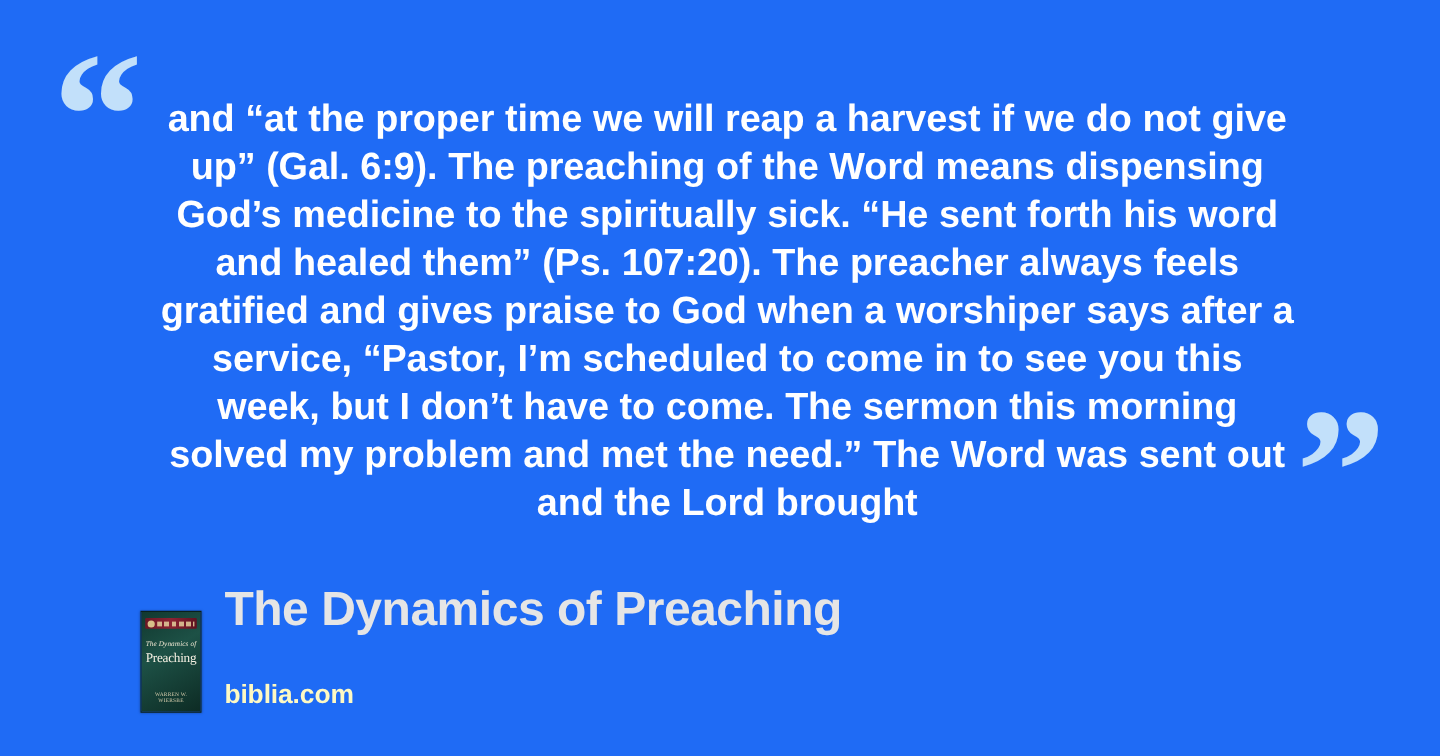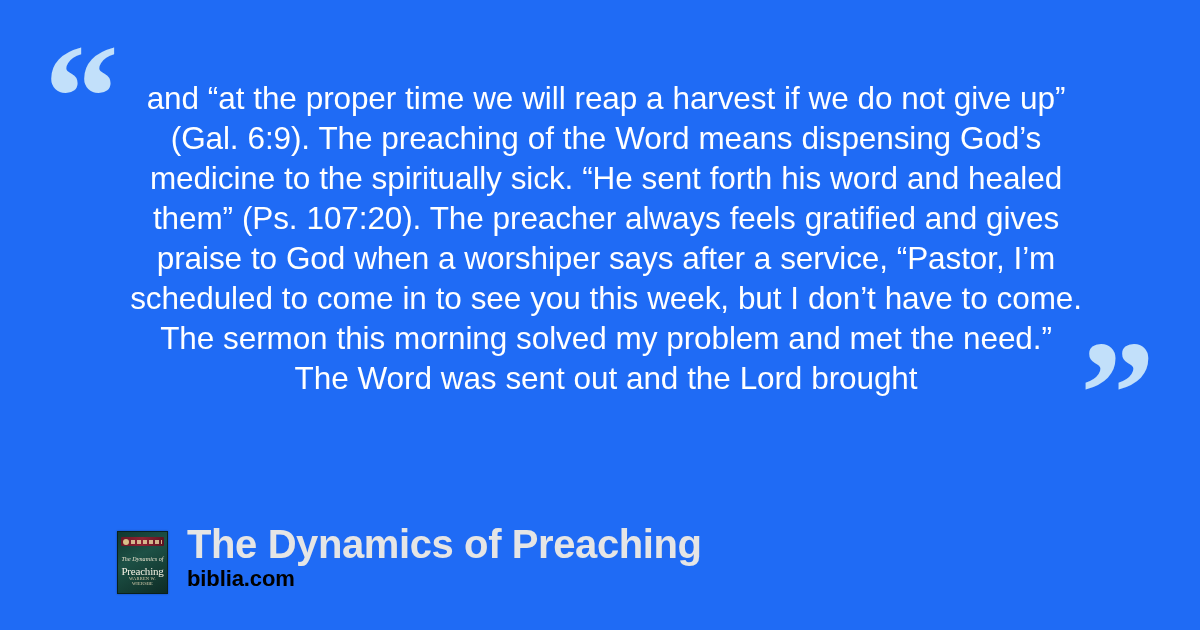--- a/index.html
+++ b/index.html
@@ -43,40 +43,40 @@
 
   
   .quote-body {
     position: absolute;
     left: 130px;
     top: 78px;
     width: 952px;
     text-align: center;
     color: #FFFFFF;
     font-size: 31.5px;
-    font-weight: 400;
+    font-weight: 700;
     line-height: 40px;
     letter-spacing: -0.1px;
     word-spacing: 0.3px;
   }
 
   
   .footer {
     position: absolute;
     left: 117px;
     bottom: 36px;
     display: flex;
     align-items: flex-end;
     gap: 19px;
   }
 
   .book-cover {
     position: relative;
     width: 51px;
-    height: 63px;
+    height: 85px;
     background: linear-gradient(150deg, #11382f 0%, #1d5146 40%, #0d2b24 100%);
     border: 1px solid #0a201b;
     box-sizing: border-box;
     overflow: hidden;
     flex: none;
     box-shadow: 0 0 2px rgba(0,0,0,0.35);
   }
   .book-band {
     position: absolute;
     left: 3px;
@@ -151,26 +151,27 @@
   }
   .footer-title {
     color: #e5e5e5;
     font-size: 40px;
     font-weight: 700;
     line-height: 44px;
     letter-spacing: -0.4px;
     white-space: nowrap;
   }
   .footer-site {
-    color: #000000;
+    color: #fef9c3;
     font-size: 22px;
     font-weight: 700;
     line-height: 26px;
     letter-spacing: -0.1px;
     white-space: nowrap;
+    margin-top: 36px;
   }
 </style>
 </head>
 <body>
 
 <div class="quote-card">
 
   <span class="quote-mark quote-mark-open">“</span>
 
   <span class="quote-mark quote-mark-close">”</span>

